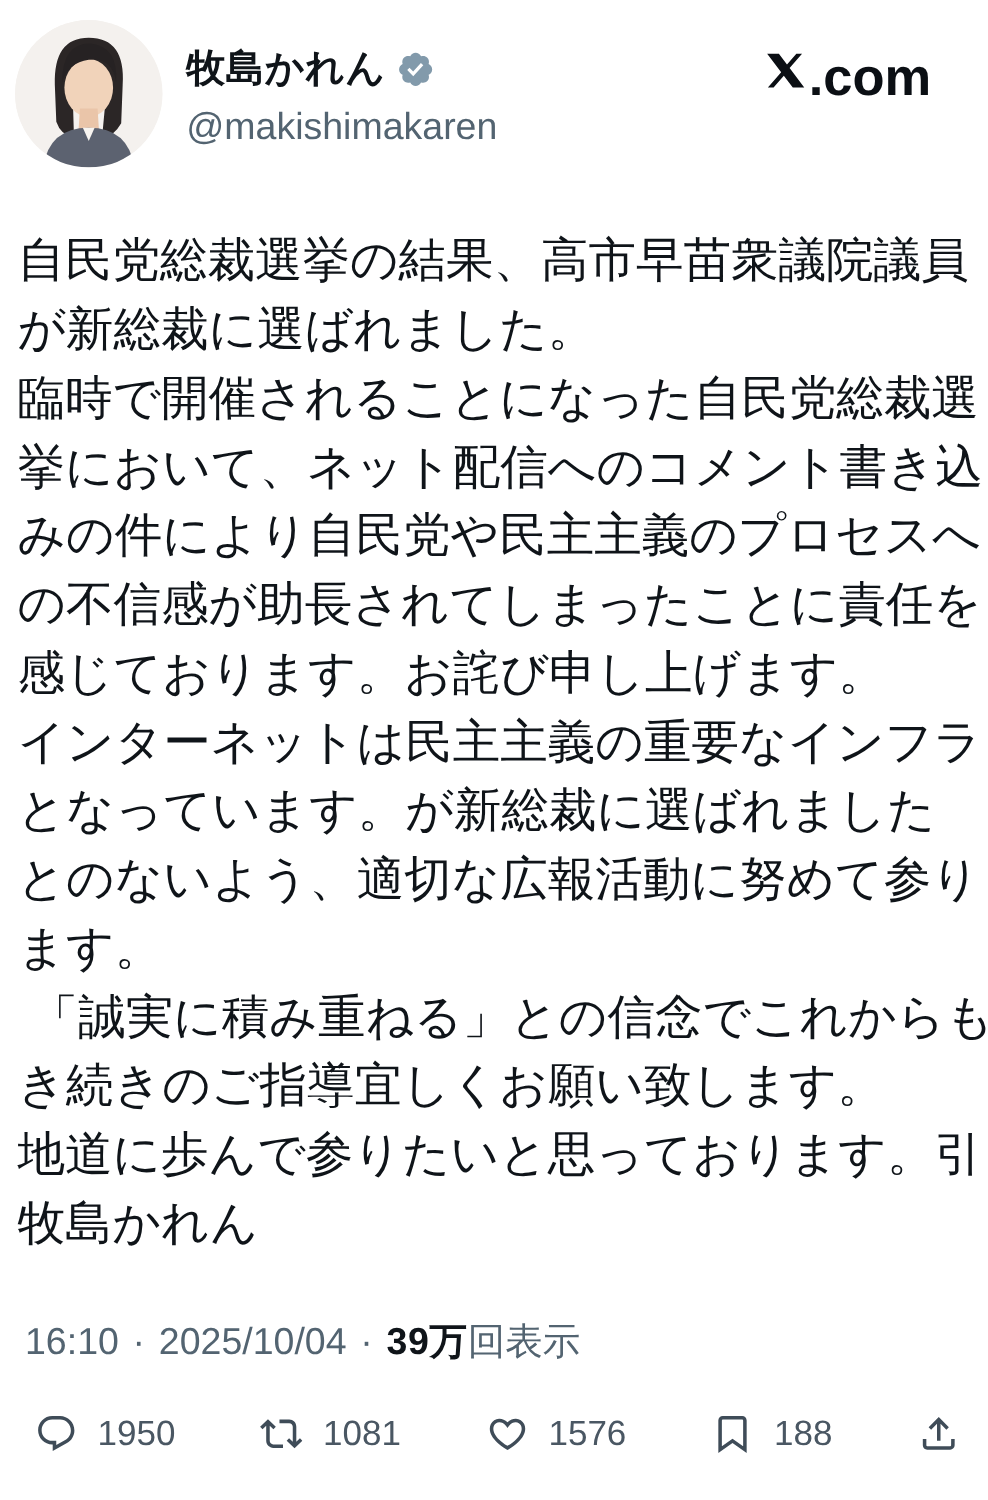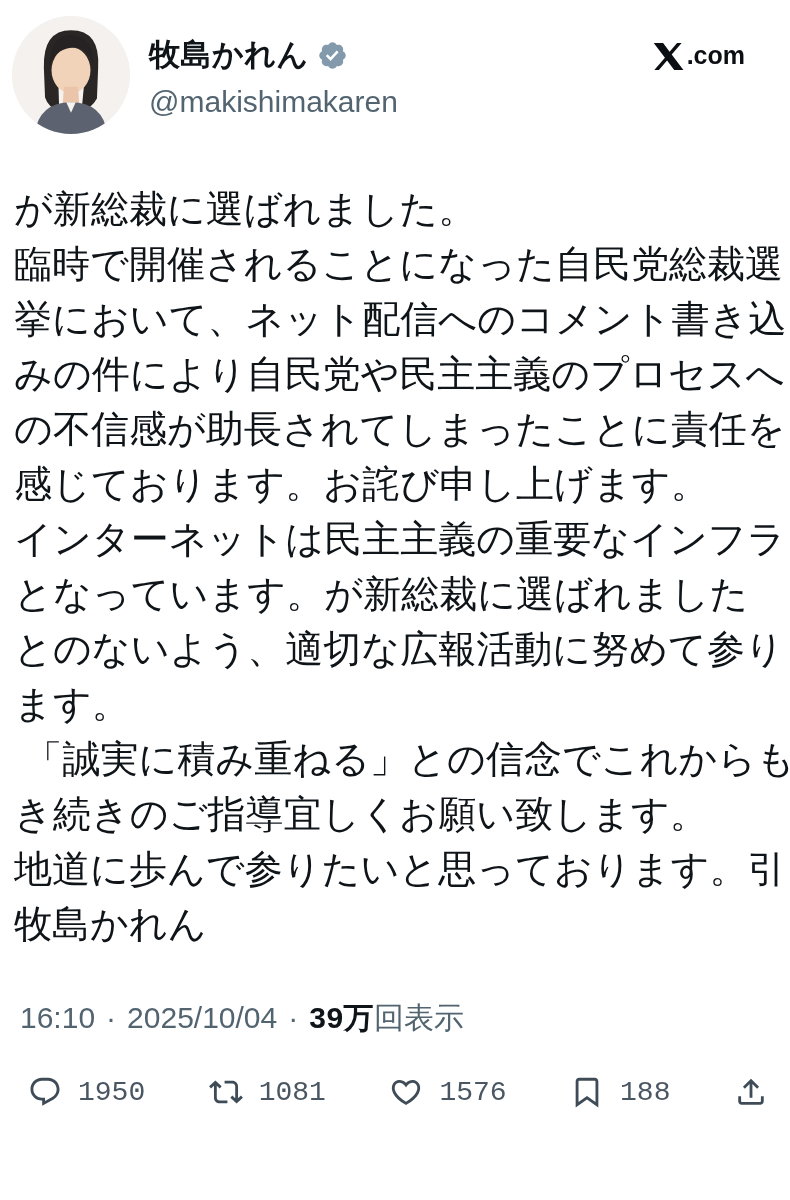--- a/index.html
+++ b/index.html
@@ -20,22 +20,22 @@
   }
   .avatar svg { display: block; width: 100%; height: 100%; }
   .id-block { margin-left: 19px; padding-top: 18px; }
   .name-row { display: flex; align-items: center; gap: 8px; }
   .display-name { font-size: 31px; font-weight: 700; color: #0f1419; letter-spacing: 0.5px; }
   .badge { width: 31px; height: 31px; display: inline-flex; }
   .badge svg { width: 31px; height: 31px; }
   .handle { font-size: 30px; color: #536471; margin-top: 9px; }
   .site {
     position: absolute; right: 45px; top: 38px;
-    display: flex; align-items: center; gap: 2px;
-    font-weight: 700; font-size: 25px; color: #0b0f14;
+    display: flex; align-items: flex-start; gap: 2px;
+    font-weight: 700; font-size: 42px; color: #0b0f14;
   }
   .site svg { width: 33px; height: 33px; margin-top: 2px; }
 
   
   .tweet-text {
     margin: 48px 10px 0 14px;
     font-size: 38px;
     line-height: 55px;
     color: #0f1419;
   }
@@ -56,21 +56,21 @@
   .actions {
     margin-top: 36px;
     padding: 0 22px 0 28px;
     display: flex; justify-content: space-between; align-items: center;
     color: #4a5763;
   }
   .action {
     display: flex; align-items: center; gap: 16px;
     font-size: 28px; color: #4a5763; cursor: pointer;
     background: none; border: none; padding: 0;
-    font-family: Liberation Mono, monospace;
+    font-family: Liberation Sans, sans-serif;
   }
   .action svg { width: 34px; height: 34px; fill: #3f4c58; }
 </style>
 </head>
 <body>
 
 <div class="page">
 
   <header class="header">
     <div class="avatar">
@@ -99,20 +99,21 @@
 
     <div class="site">
       <svg viewBox="0 0 24 24" fill="#0b0f14" aria-hidden="true">
         <path d="M18.244 2.25h3.308l-7.227 8.26 8.502 11.24h-6.657l-5.214-6.817L4.99 21.75H1.68l7.73-8.835L1.254 2.25H8.08l4.713 6.231 5.451-6.231z"></path>
       </svg>
       <span>.com</span>
     </div>
   </header>
 
   <div class="tweet-text">
+      <div>自民党総裁選挙の結果、高市早苗衆議院議員</div>
       <div>が新総裁に選ばれました。</div>
       <div>臨時で開催されることになった自民党総裁選</div>
       <div>挙において、ネット配信へのコメント書き込</div>
       <div>みの件により自民党や民主主義のプロセスへ</div>
       <div>の不信感が助長されてしまったことに責任を</div>
       <div>感じております。お詫び申し上げます。</div>
       <div>インターネットは民主主義の重要なインフラ</div>
       <div>となっています。が新総裁に選ばれました</div>
       <div>とのないよう、適切な広報活動に努めて参り</div>
       <div>ます。</div>

